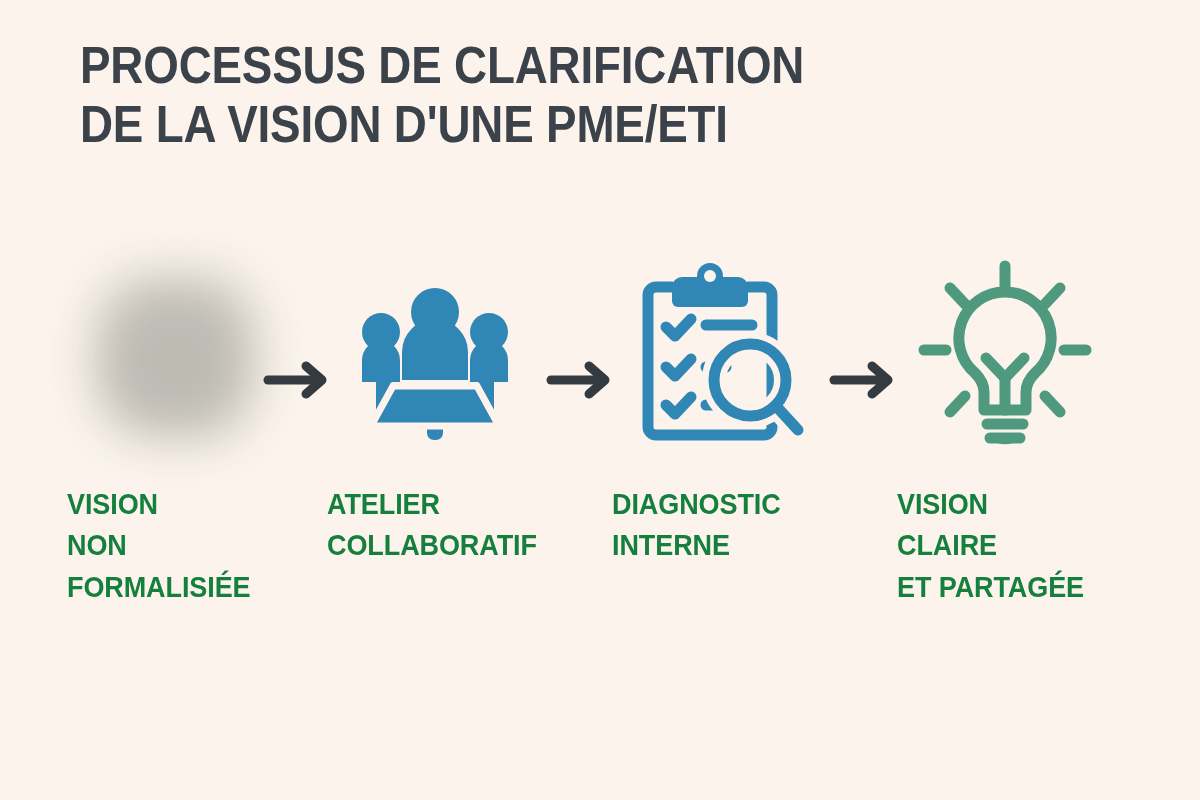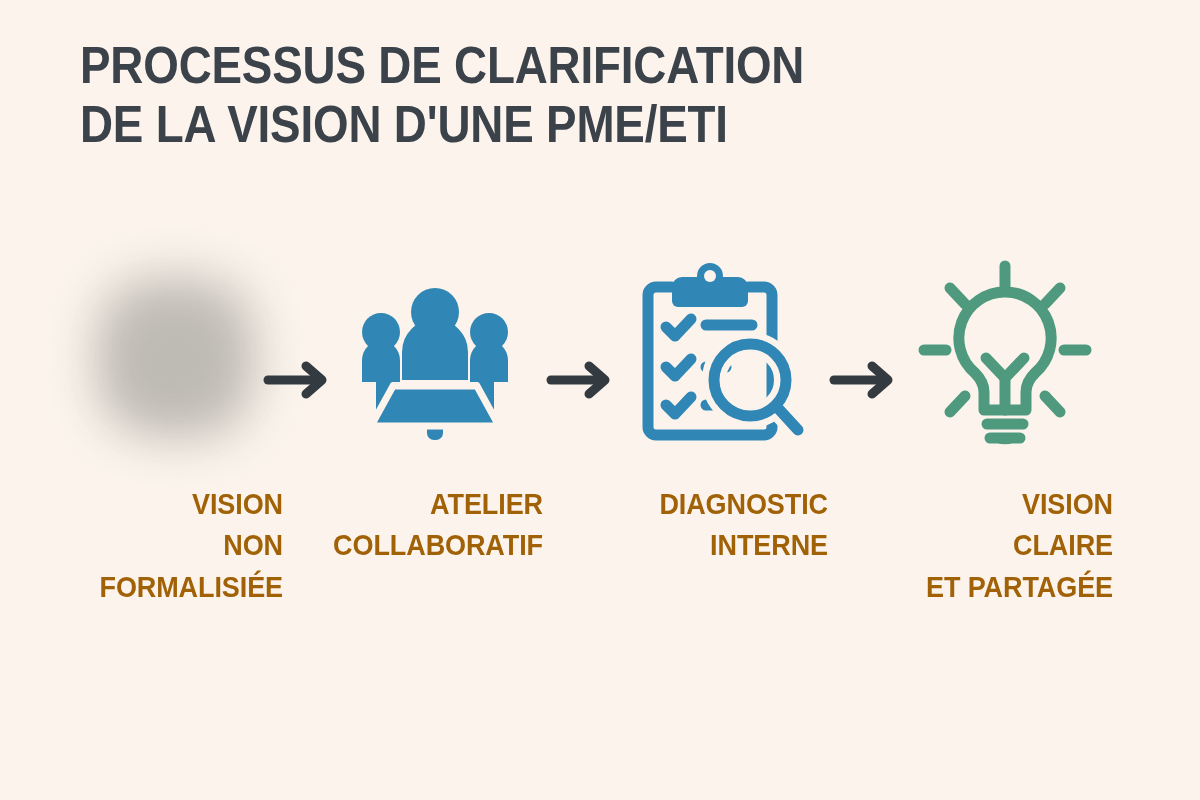--- a/index.html
+++ b/index.html
@@ -64,22 +64,22 @@
 
   .icon-slot {
     height: 235px;
     display: flex;
     align-items: center;
     justify-content: center;
   }
 
   .step-label {
     margin-top: 8px;
-    text-align: right;
-    color: #a16207;
+    text-align: left;
+    color: #15803d;
     font-family: "Liberation Sans", sans-serif;
     font-weight: bold;
     font-size: 30px;
     line-height: 1.38;
     letter-spacing: -0.1px;
   }
   .step-label .lbl-line {
     display: block;
     transform: scaleX(0.9);
     transform-origin: center center;

